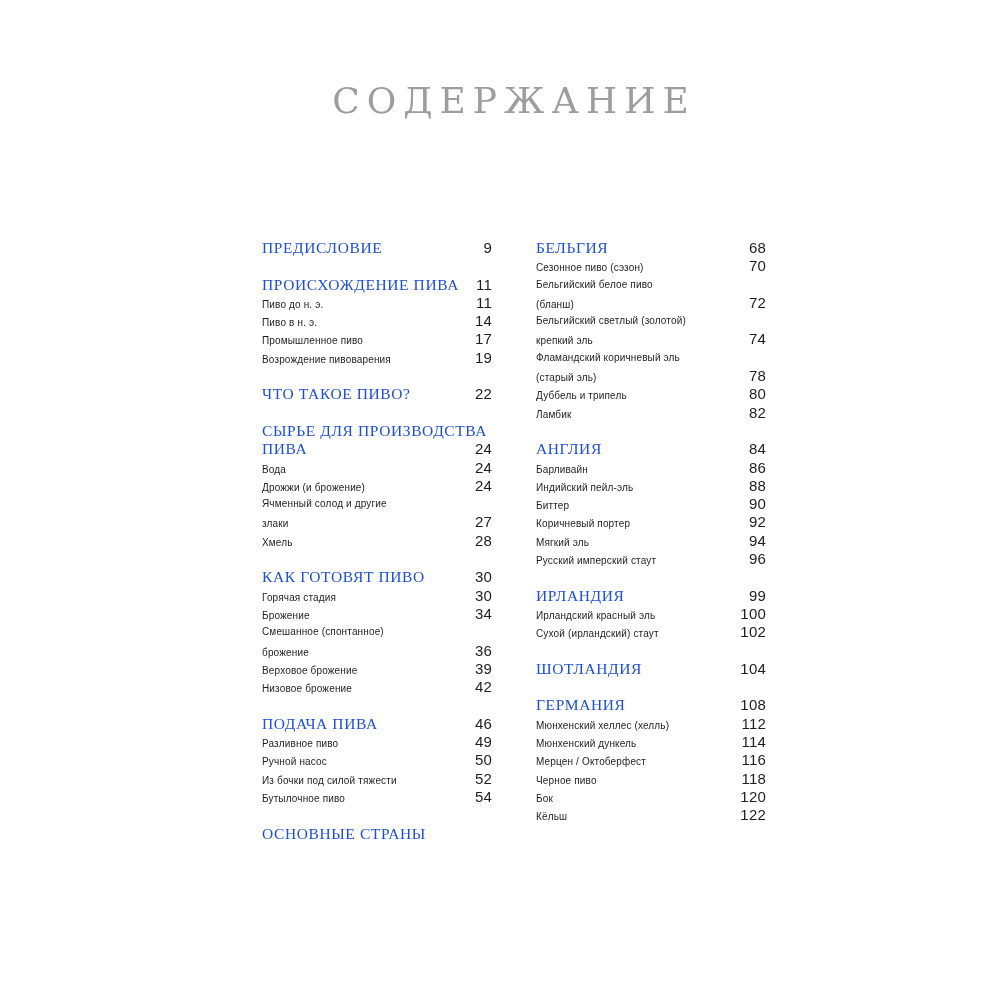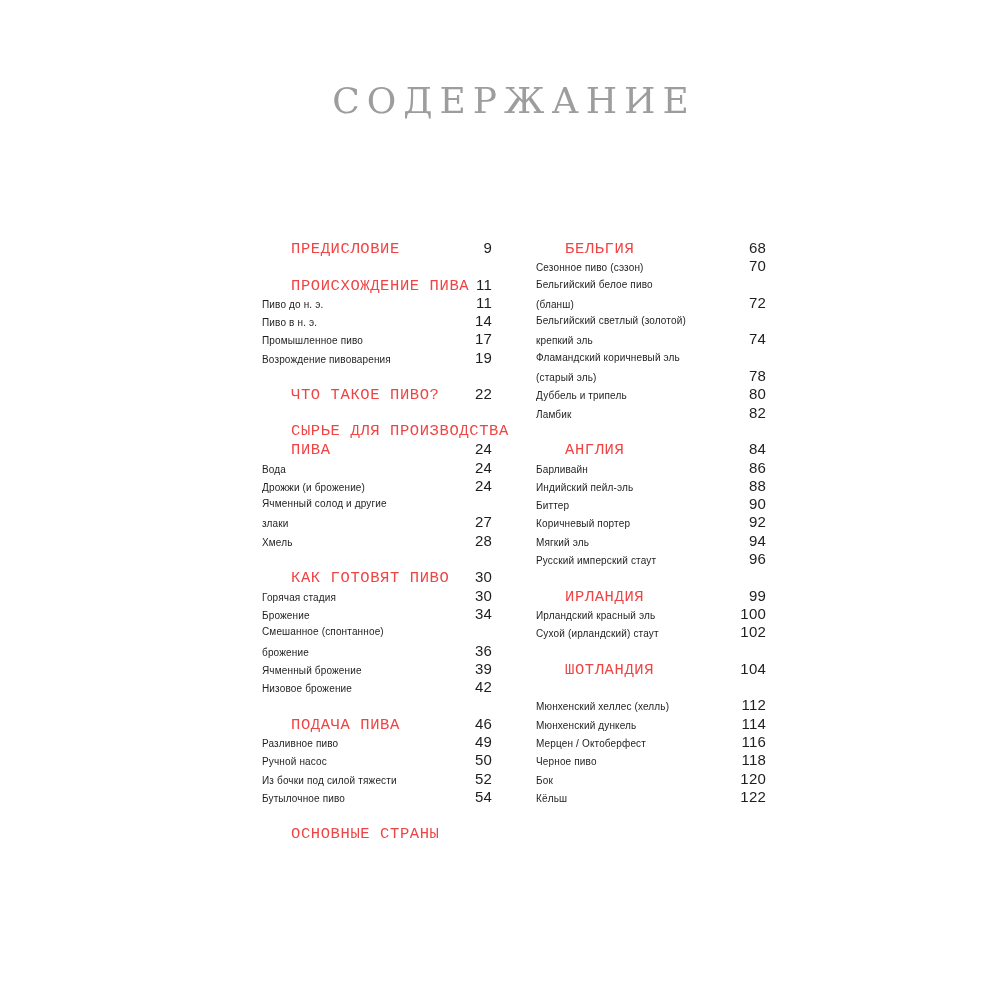--- a/index.html
+++ b/index.html
@@ -47,25 +47,24 @@
   .row .lbl { flex: 1 1 auto; overflow: visible; }
   .row .pg  {
     flex: 0 0 auto;
     text-align: right;
     font-family: "Liberation Sans", sans-serif;
     font-size: 15px;
     color: #1e1e1e;
     letter-spacing: 0.2px;
   }
   .row.header .lbl {
-    font-family: Liberation Mono, monospace;
+    font-family: Liberation Serif, serif;
     font-size: 15.5px;
     letter-spacing: 0.6px;
-    color: #ef4444;
-    margin-left: 29px;
+    color: #1d4ed8;
   }
   .row.item .lbl {
     font-family: "Liberation Sans", sans-serif;
     font-size: 10px;
     letter-spacing: 0.15px;
     color: #1e1e1e;
   }
   .folio {
     position: absolute;
     left: 258px;
@@ -171,21 +170,21 @@
         </div>
         <div class="row item">
           <span class="lbl">Смешанное (спонтанное)</span>
           <span class="pg"></span>
         </div>
         <div class="row item">
           <span class="lbl">брожение</span>
           <span class="pg">36</span>
         </div>
         <div class="row item">
-          <span class="lbl">Ячменный брожение</span>
+          <span class="lbl">Верховое брожение</span>
           <span class="pg">39</span>
         </div>
         <div class="row item">
           <span class="lbl">Низовое брожение</span>
           <span class="pg">42</span>
         </div>
       </div>
       <div class="sec">
         <div class="row header">
           <span class="lbl">ПОДАЧА ПИВА</span>
@@ -306,20 +305,24 @@
           <span class="pg">102</span>
         </div>
       </div>
       <div class="sec">
         <div class="row header">
           <span class="lbl">ШОТЛАНДИЯ</span>
           <span class="pg">104</span>
         </div>
       </div>
       <div class="sec">
+        <div class="row header">
+          <span class="lbl">ГЕРМАНИЯ</span>
+          <span class="pg">108</span>
+        </div>
         <div class="row item">
           <span class="lbl">Мюнхенский хеллес (хелль)</span>
           <span class="pg">112</span>
         </div>
         <div class="row item">
           <span class="lbl">Мюнхенский дункель</span>
           <span class="pg">114</span>
         </div>
         <div class="row item">
           <span class="lbl">Мерцен / Октоберфест</span>

